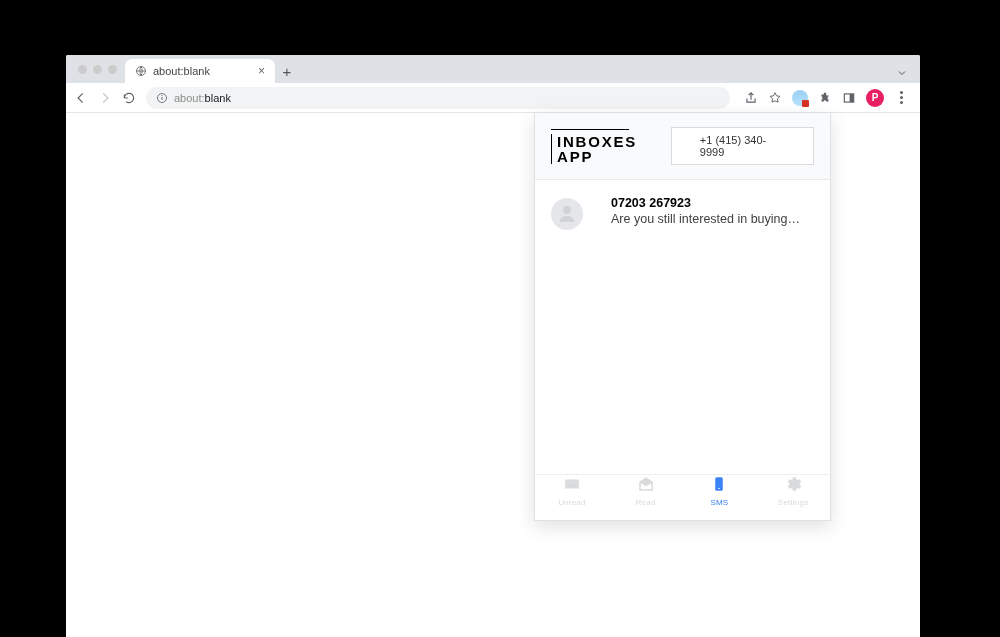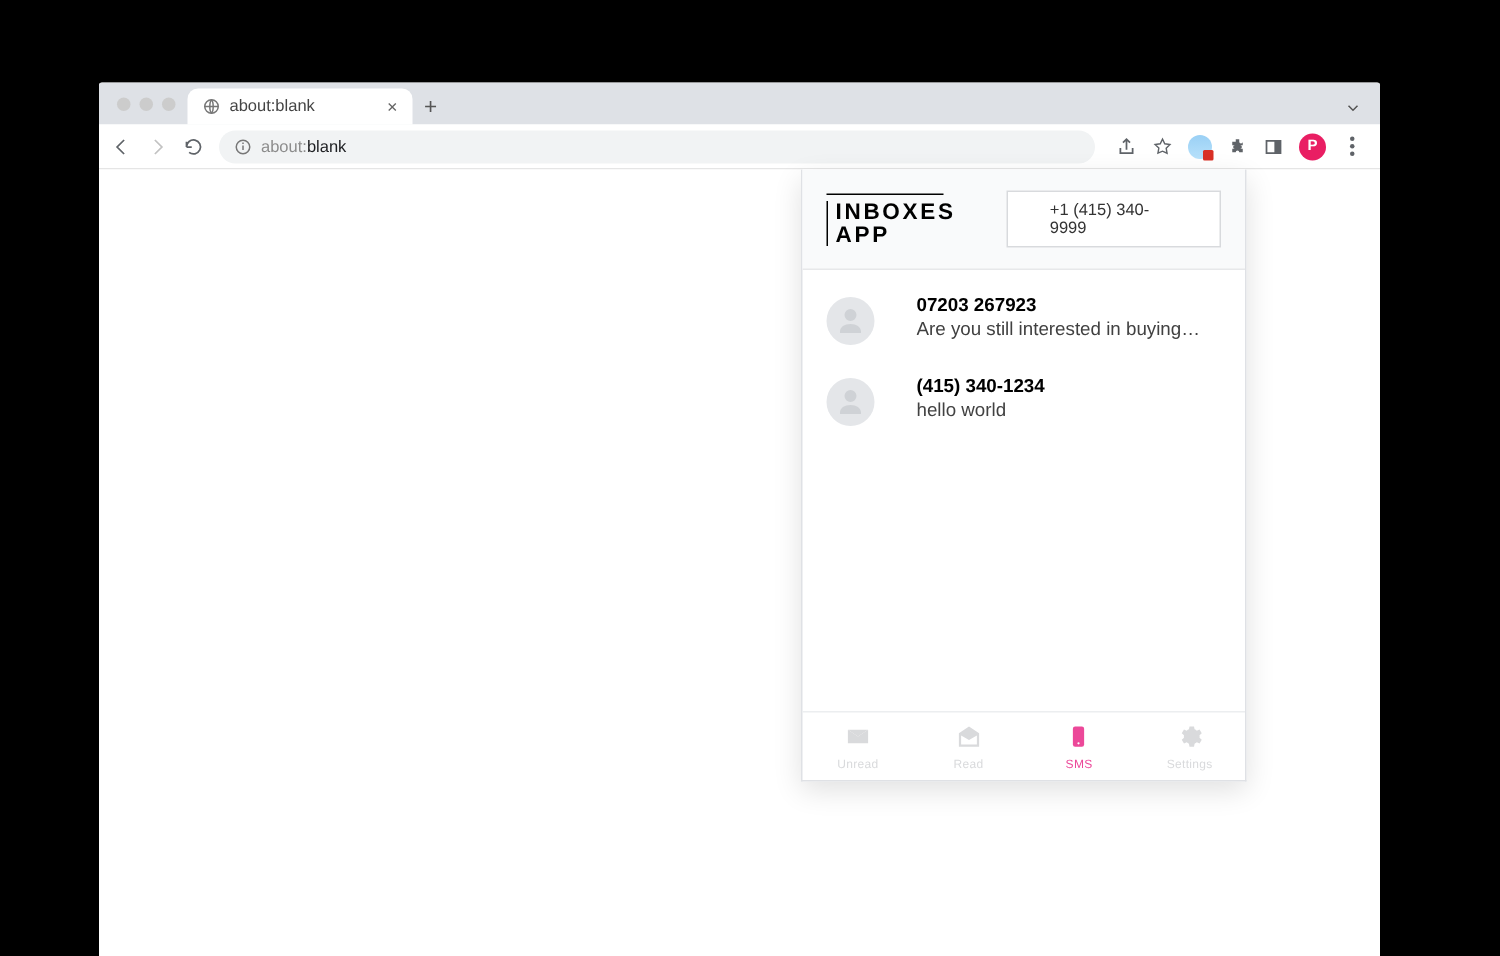--- a/index.html
+++ b/index.html
@@ -147,26 +147,26 @@
   .ext-tabs {
     border-top:1px solid #eceef0;
     display:flex;
     height:46px;
   }
   .ext-tab {
     flex:1;
     display:flex;
     flex-direction:column;
     align-items:center;
-    justify-content:center;
+    justify-content:flex-start;
     gap:2px;
     cursor:pointer;
     color:#d9dadc;
   }
-  .ext-tab.active { color:#ec4899; }
+  .ext-tab.active { color:#3b82f6; }
   .ext-tab svg { width:18px; height:18px; }
   .ext-tab-label { font-size:8px; letter-spacing:0.2px; }
 </style>
 </head>
 <body>
 
 <div class="browser-window">
 
   <div class="tabbar">
     <div class="traffic-lights">
@@ -253,31 +253,20 @@
             <div class="msg-avatar">
               <svg viewBox="0 0 24 24">
                 <path d="M12 12a4 4 0 1 0 0-8 4 4 0 0 0 0 8zm0 2c-4 0-7 2-7 5v1h14v-1c0-3-3-5-7-5z"></path>
               </svg>
             </div>
             <div class="msg-body">
               <div class="msg-from">07203 267923</div>
               <div class="msg-preview">Are you still interested in buying my la...</div>
             </div>
           </div>
-          <div class="msg-item">
-            <div class="msg-avatar">
-              <svg viewBox="0 0 24 24">
-                <path d="M12 12a4 4 0 1 0 0-8 4 4 0 0 0 0 8zm0 2c-4 0-7 2-7 5v1h14v-1c0-3-3-5-7-5z"></path>
-              </svg>
-            </div>
-            <div class="msg-body">
-              <div class="msg-from">(415) 340-1234</div>
-              <div class="msg-preview">hello world</div>
-            </div>
-          </div>
         </div>
 
       <div class="ext-tabs">
 
       <div class="ext-tab">
             <span><svg viewBox="0 0 24 24" fill="currentColor">
                 <path d="M3 6h18v12H3z" opacity="0"></path>
                 <path d="M3 6l9 6 9-6v12H3V6z" fill="currentColor"></path>
                 <path d="M3 6h18l-9 6-9-6z" fill="currentColor"></path>
               </svg></span>

